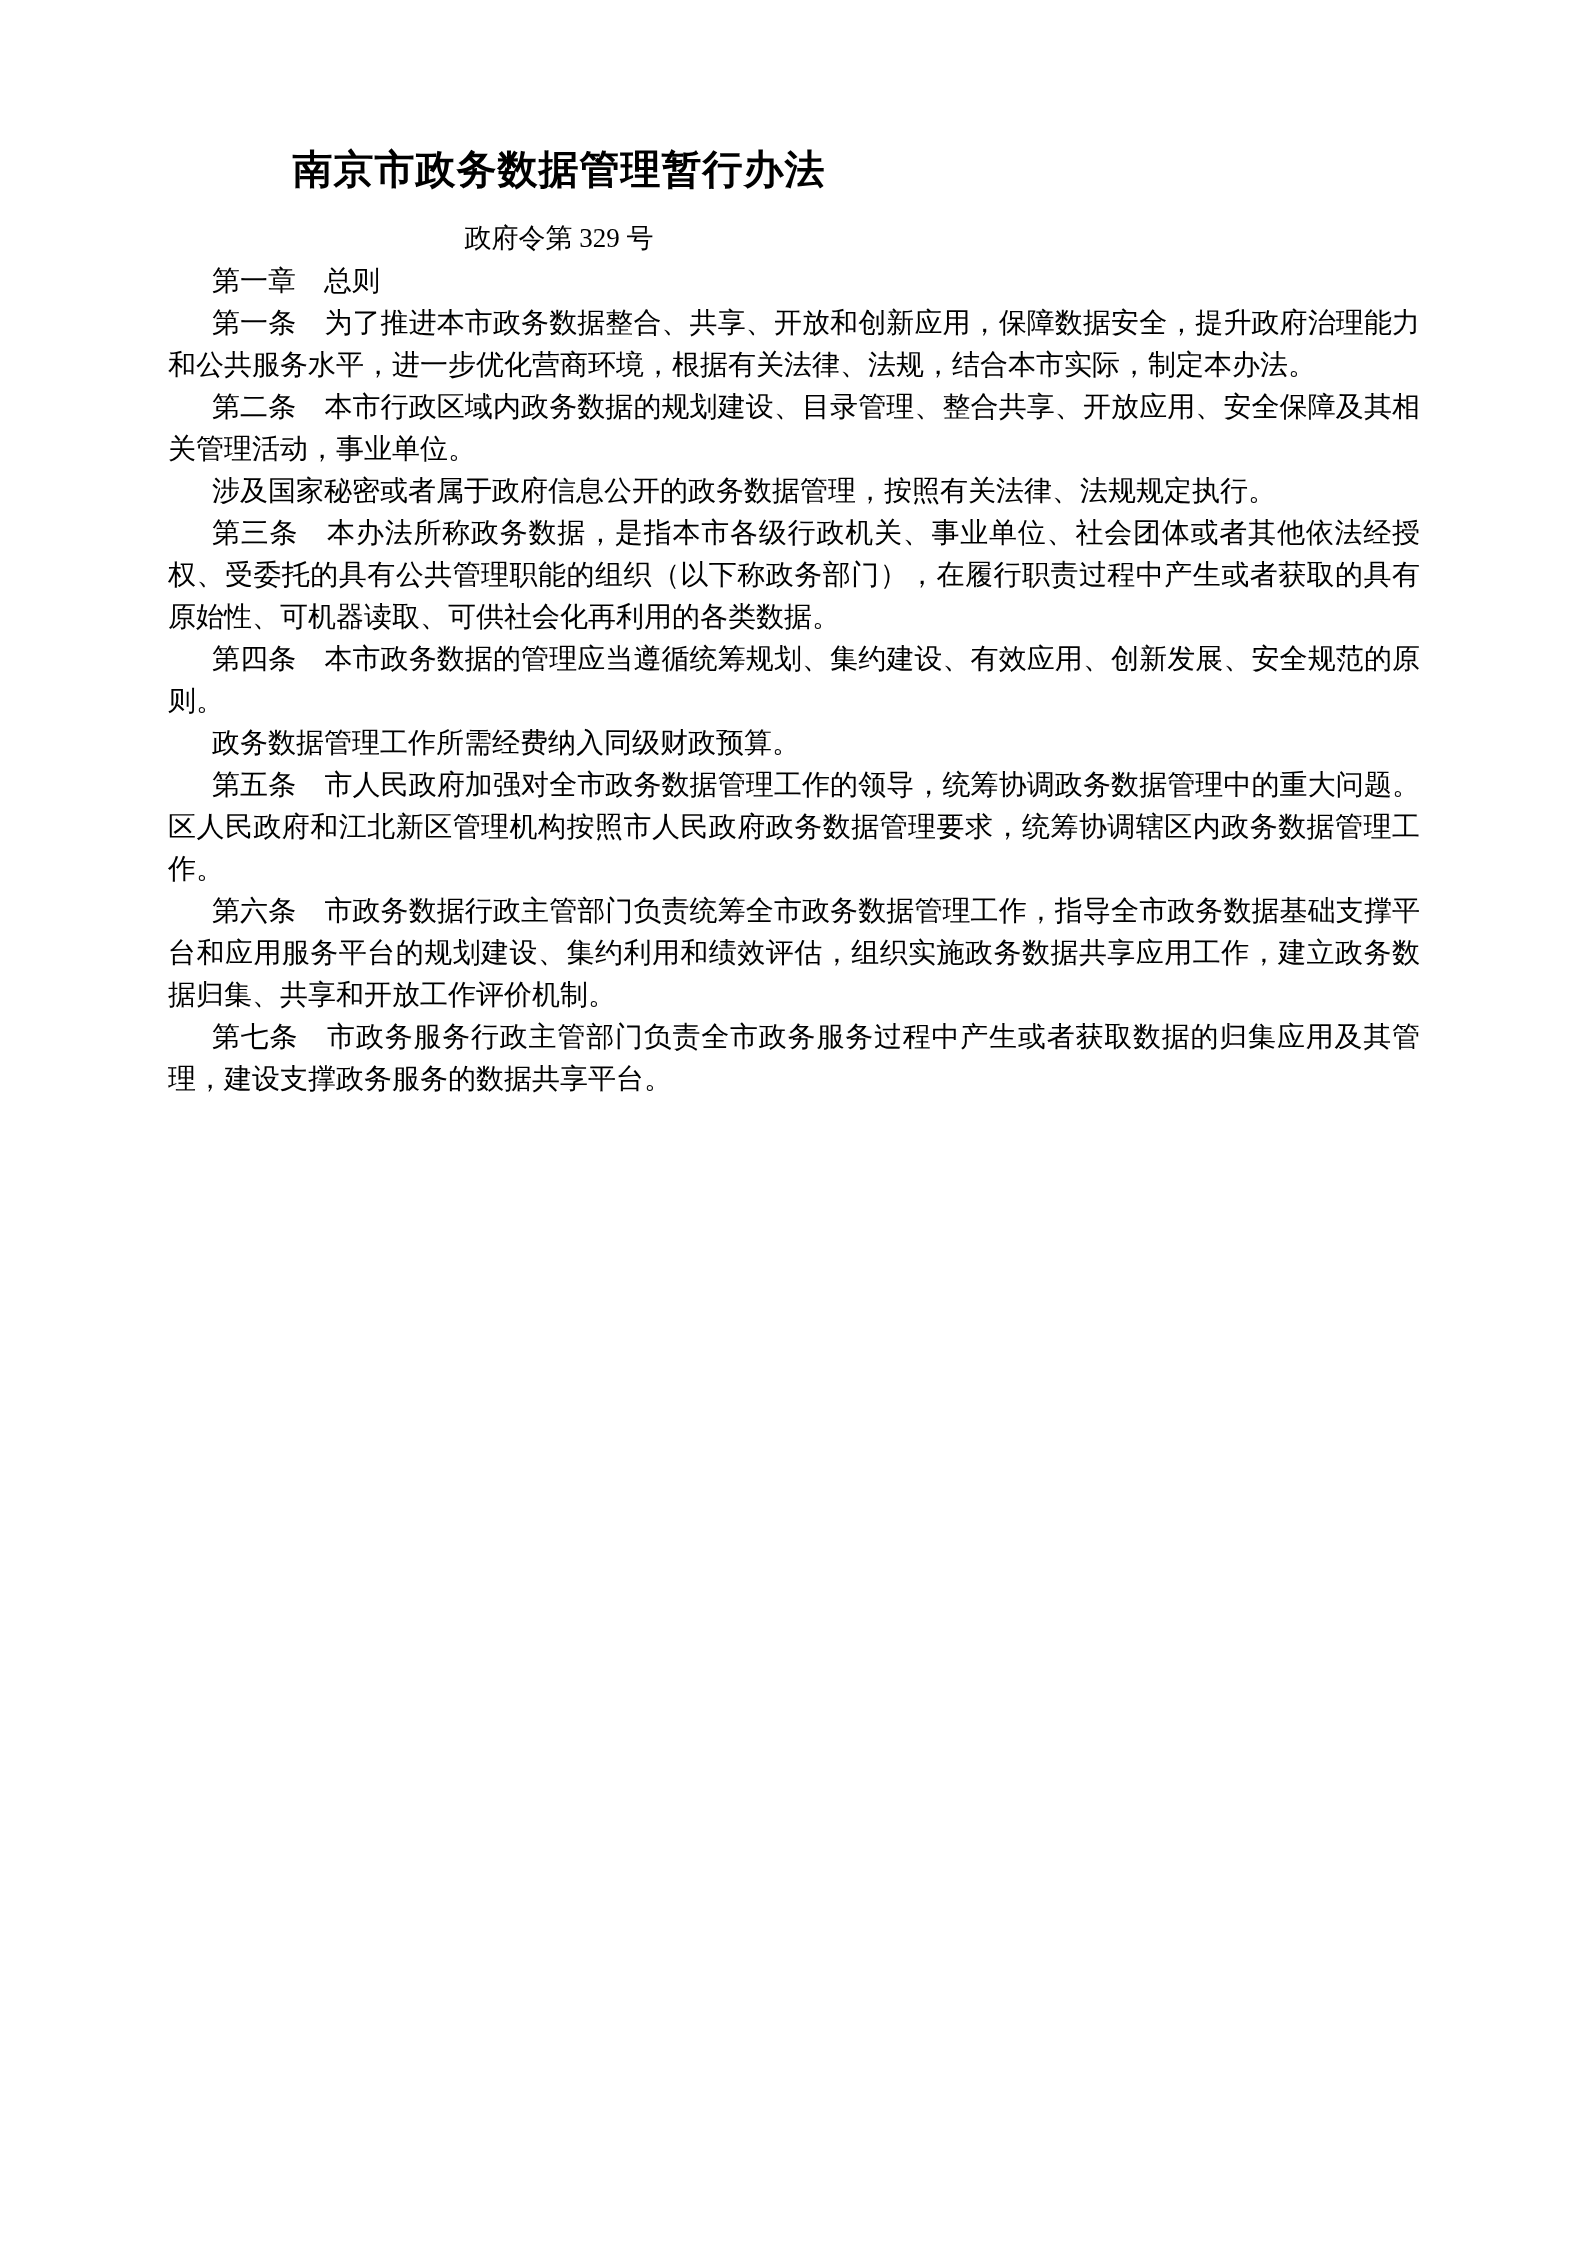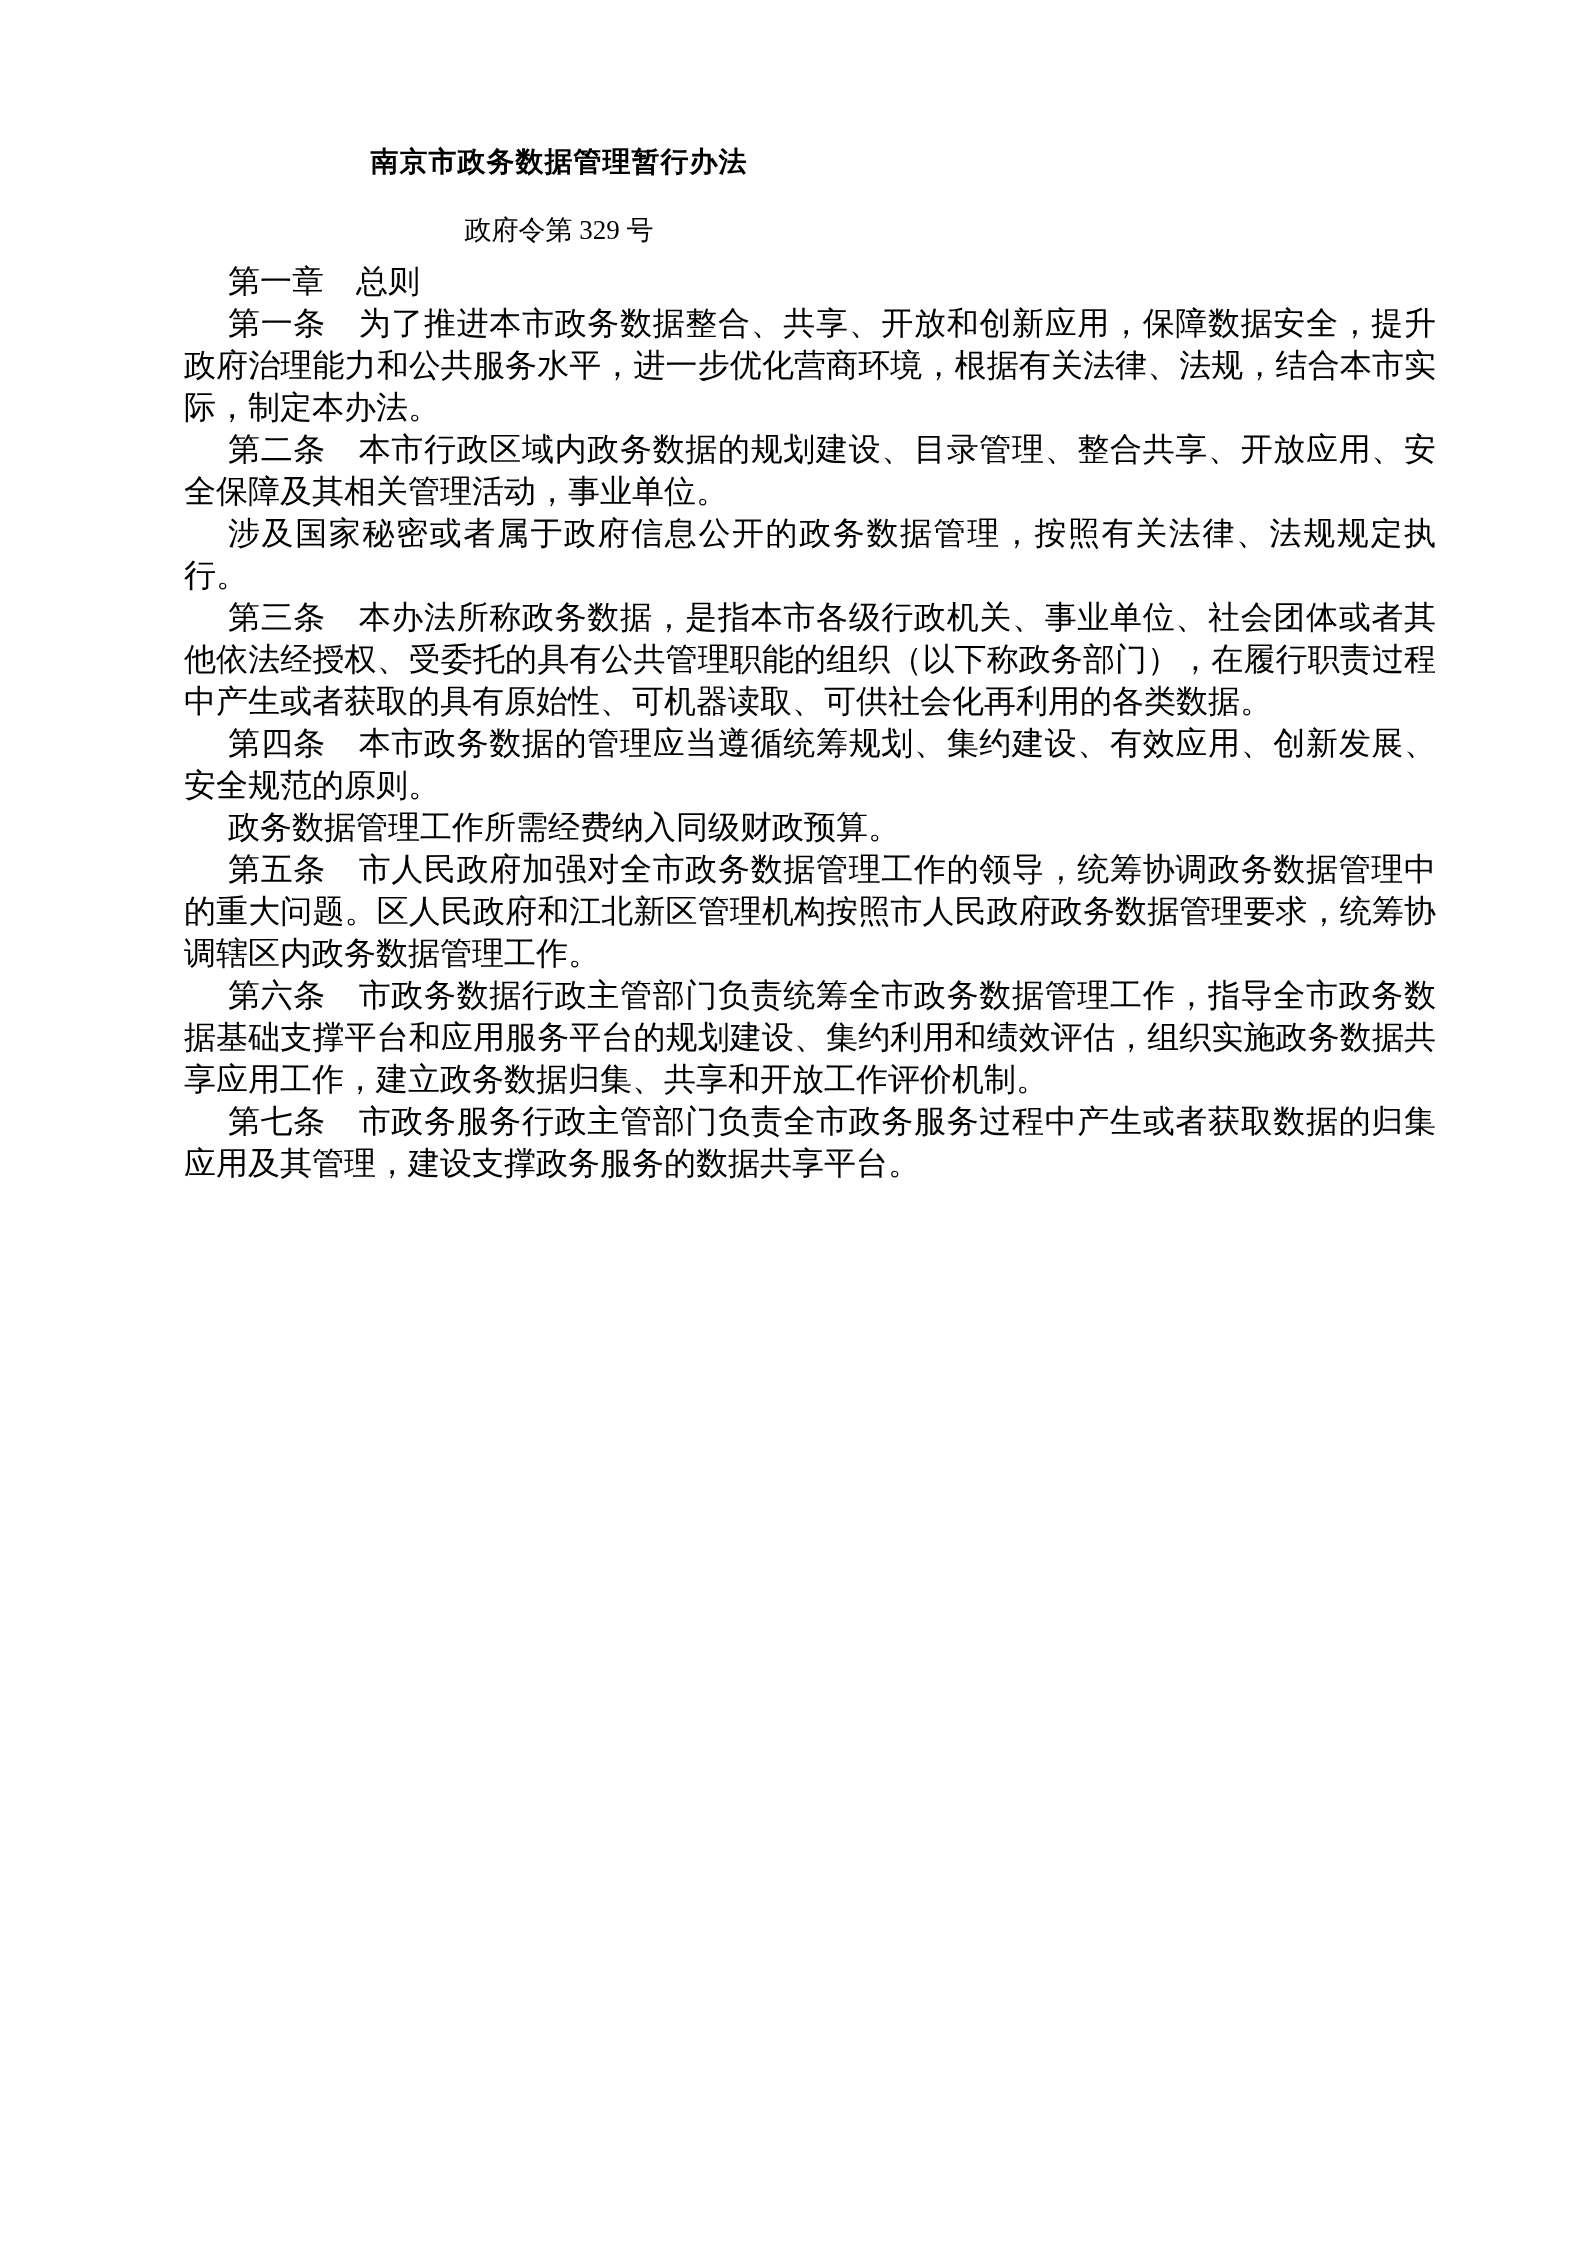--- a/index.html
+++ b/index.html
@@ -17,37 +17,37 @@
     overflow: hidden;
   }
   .heading-block {
     position: absolute;
     top: 130px;
     left: 0;
     width: 1118px;          
     text-align: center;
   }
   .doc-title {
-    margin: 8px;
-    font-size: 28px;
+    margin: 16px;
+    font-size: 40px;
     font-weight: bold;
     line-height: 48px;
     letter-spacing: 1px;
   }
   .doc-subtitle {
     margin-top: 28px;
     font-size: 27px;
     line-height: 32px;
   }
   .body-block {
     position: absolute;
     top: 260px;
-    left: 184px;
+    left: 168px;
     width: 1252px;
-    font-size: 32px;
+    font-size: 28px;
     line-height: 42px;
     text-align: justify;
     text-justify: inter-ideograph;
   }
   .para {
     margin: 0;
     padding: 0;
     text-indent: 44px;      
   }
 </style>

